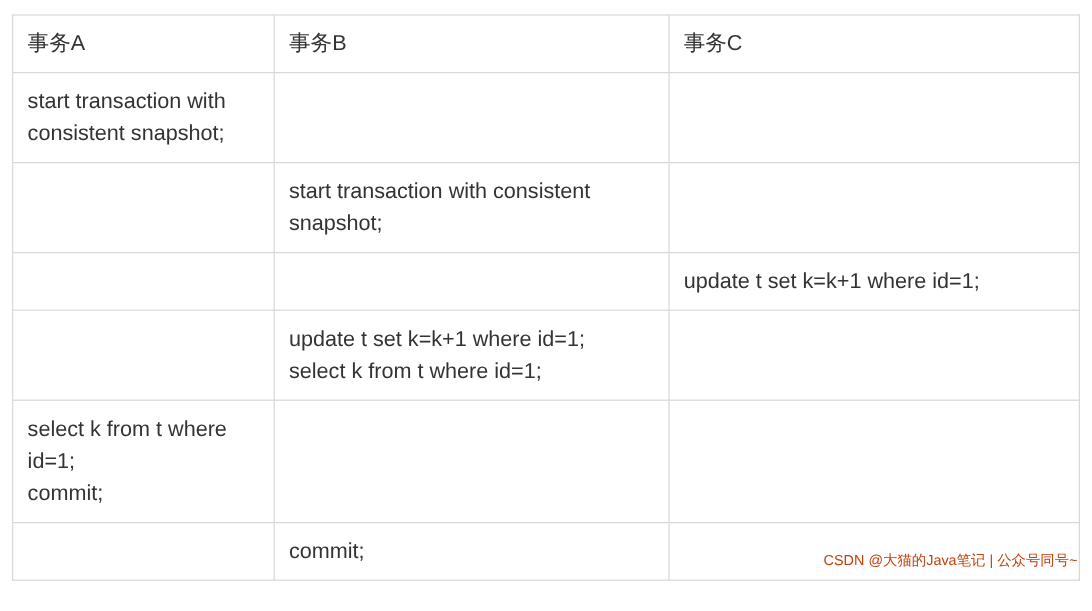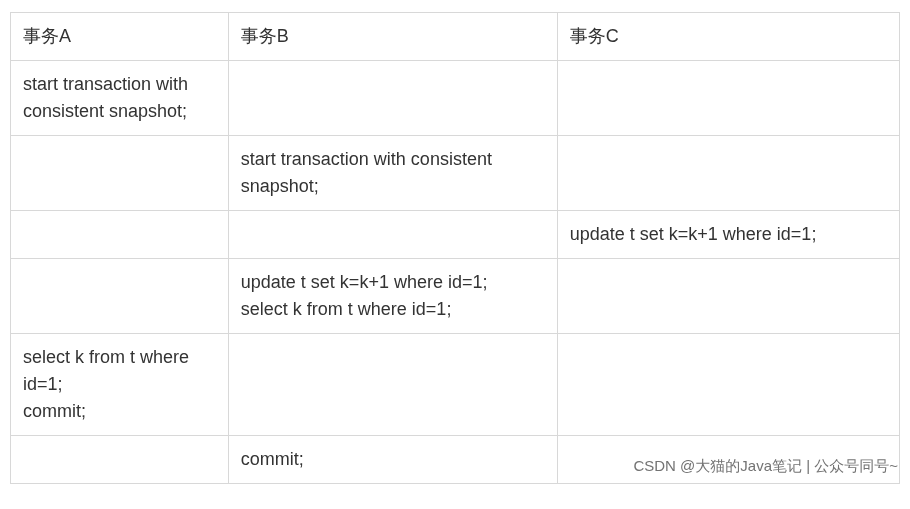--- a/index.html
+++ b/index.html
@@ -38,22 +38,22 @@
     col.col-c {
       width: 38.5%;
     }
     .cell-content {
       white-space: pre-wrap;
     }
     .watermark {
       position: absolute;
       right: 2px;
       bottom: 8px;
-      font-size: 15px;
-      color: #737373;
+      font-size: 12px;
+      color: #c2410c;
       pointer-events: none;
       white-space: nowrap;
       font-family: "Microsoft YaHei", sans-serif;
       text-align: center;
     }
     .wrapper {
       position: relative;
     }
   </style>
 </head>

